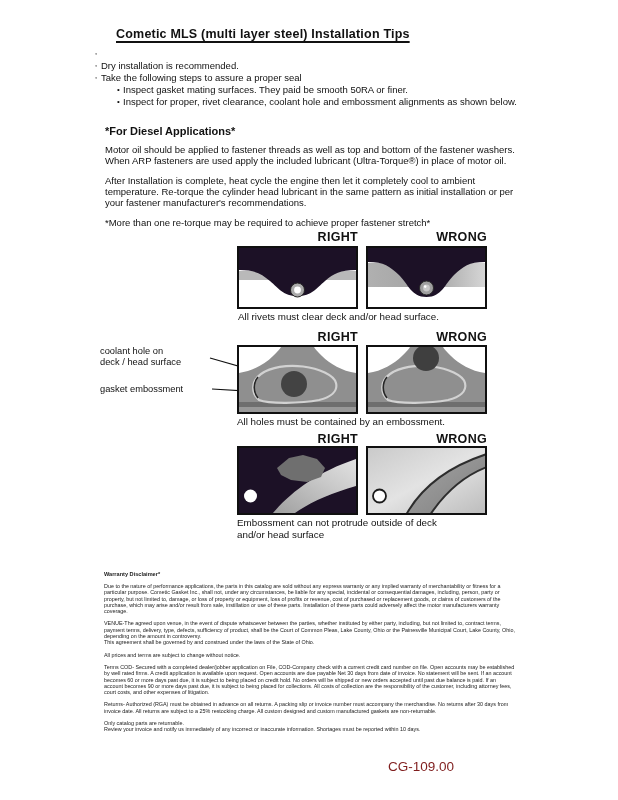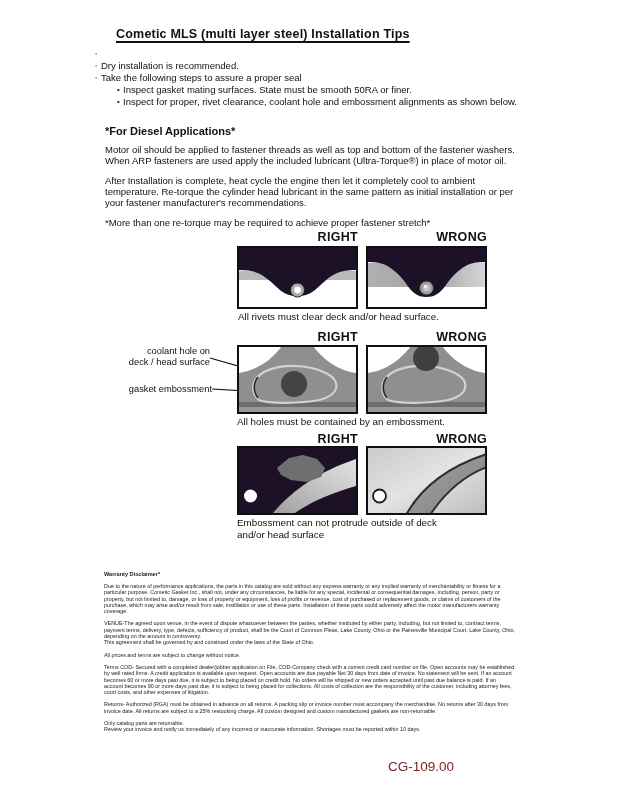--- a/index.html
+++ b/index.html
@@ -21,21 +21,21 @@
   .diesel { margin:17px 0 0 10px; width:414px; }
   .diesel h2 { margin:0 0 7px 0; font-size:11px; font-weight:700; }
   .diesel p  { margin:0 0 9px 0; font-size:9.5px; line-height:11px; }
   .diesel .note { margin-top:3px; }
   
   .lblrow { position:absolute; width:250px; display:flex; gap:8px; }
   .lblrow span { width:121px; text-align:right; font-size:12.5px; font-weight:700; letter-spacing:0.3px; }
   .panelrow { position:absolute; display:flex; gap:8px; }
   .panelrow svg { display:block; }
   .cap { position:absolute; font-size:9.8px; line-height:11.5px; color:#111; }
-  .side-label { position:absolute; text-align:right; font-size:9.3px; line-height:10.5px; color:#111; }
+  .side-label { position:absolute; font-size:9.3px; line-height:10.5px; color:#111; }
   
   .legal { position:absolute; left:104px; top:571px; width:412px; color:#222; }
   .legal h3 { margin:0 0 6px 0; font-size:5.6px; font-weight:700; }
   .legal p  { margin:0; font-size:5.4px; line-height:6.3px; }
   .legal p.gap { margin-bottom:6px; }
   
   .footer-code { position:absolute; left:388px; top:759px; font-size:13.5px; color:#7f1d1d; }
 </style>
 </head>
 <body>
@@ -51,21 +51,21 @@
     <div class="b-row">
       <span class="mk">◦</span>
       <span>Dry installation is recommended.</span>
     </div>
     <div class="b-row">
       <span class="mk">◦</span>
       <span>Take the following steps to assure a proper seal</span>
     </div>
     <div class="b-row b-sub">
       <span class="mk">•</span>
-      <span>Inspect gasket mating surfaces.  State must be smooth 50RA or finer.</span>
+      <span>Inspect gasket mating surfaces.  They paid be smooth 50RA or finer.</span>
     </div>
     <div class="b-row b-sub">
       <span class="mk">•</span>
       <span>Inspect for proper, rivet clearance, coolant hole and embossment alignments as shown below.</span>
     </div>
 
     <div class="diesel">
       <h2>*For Diesel Applications*</h2>
       <p>Motor oil should be applied to fastener threads as well as top and bottom of the fastener washers. When ARP fasteners are used apply the included lubricant (Ultra-Torque®) in place of motor oil.</p>
       <p>After Installation is complete, heat cycle the engine then let it completely cool to ambient temperature. Re-torque the cylinder head lubricant in the same pattern as initial installation or per your fastener manufacturer's recommendations.</p>

